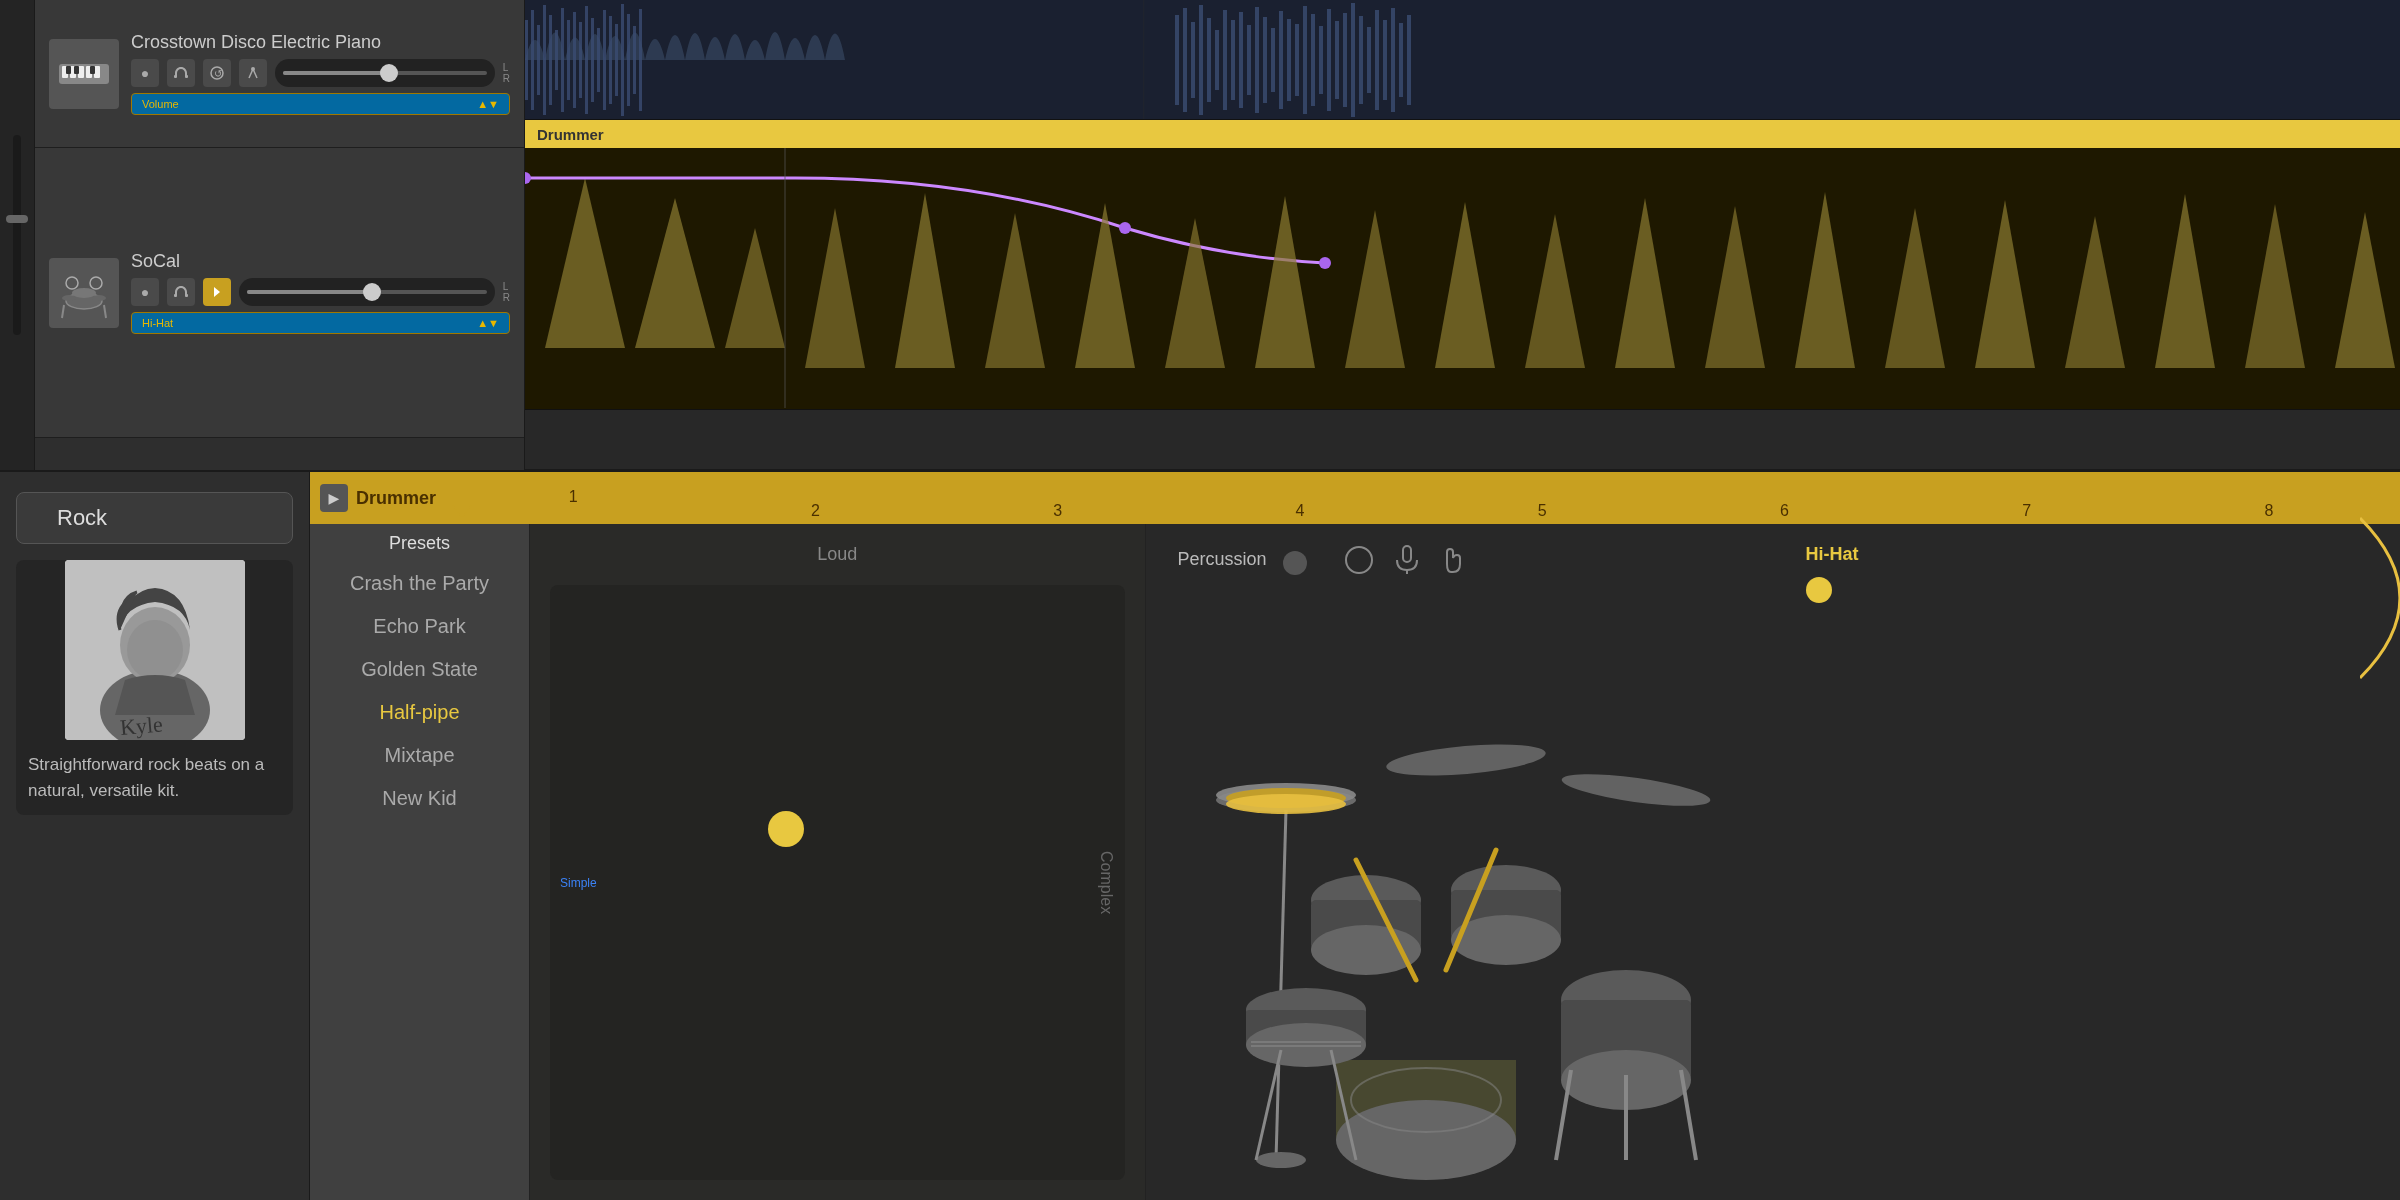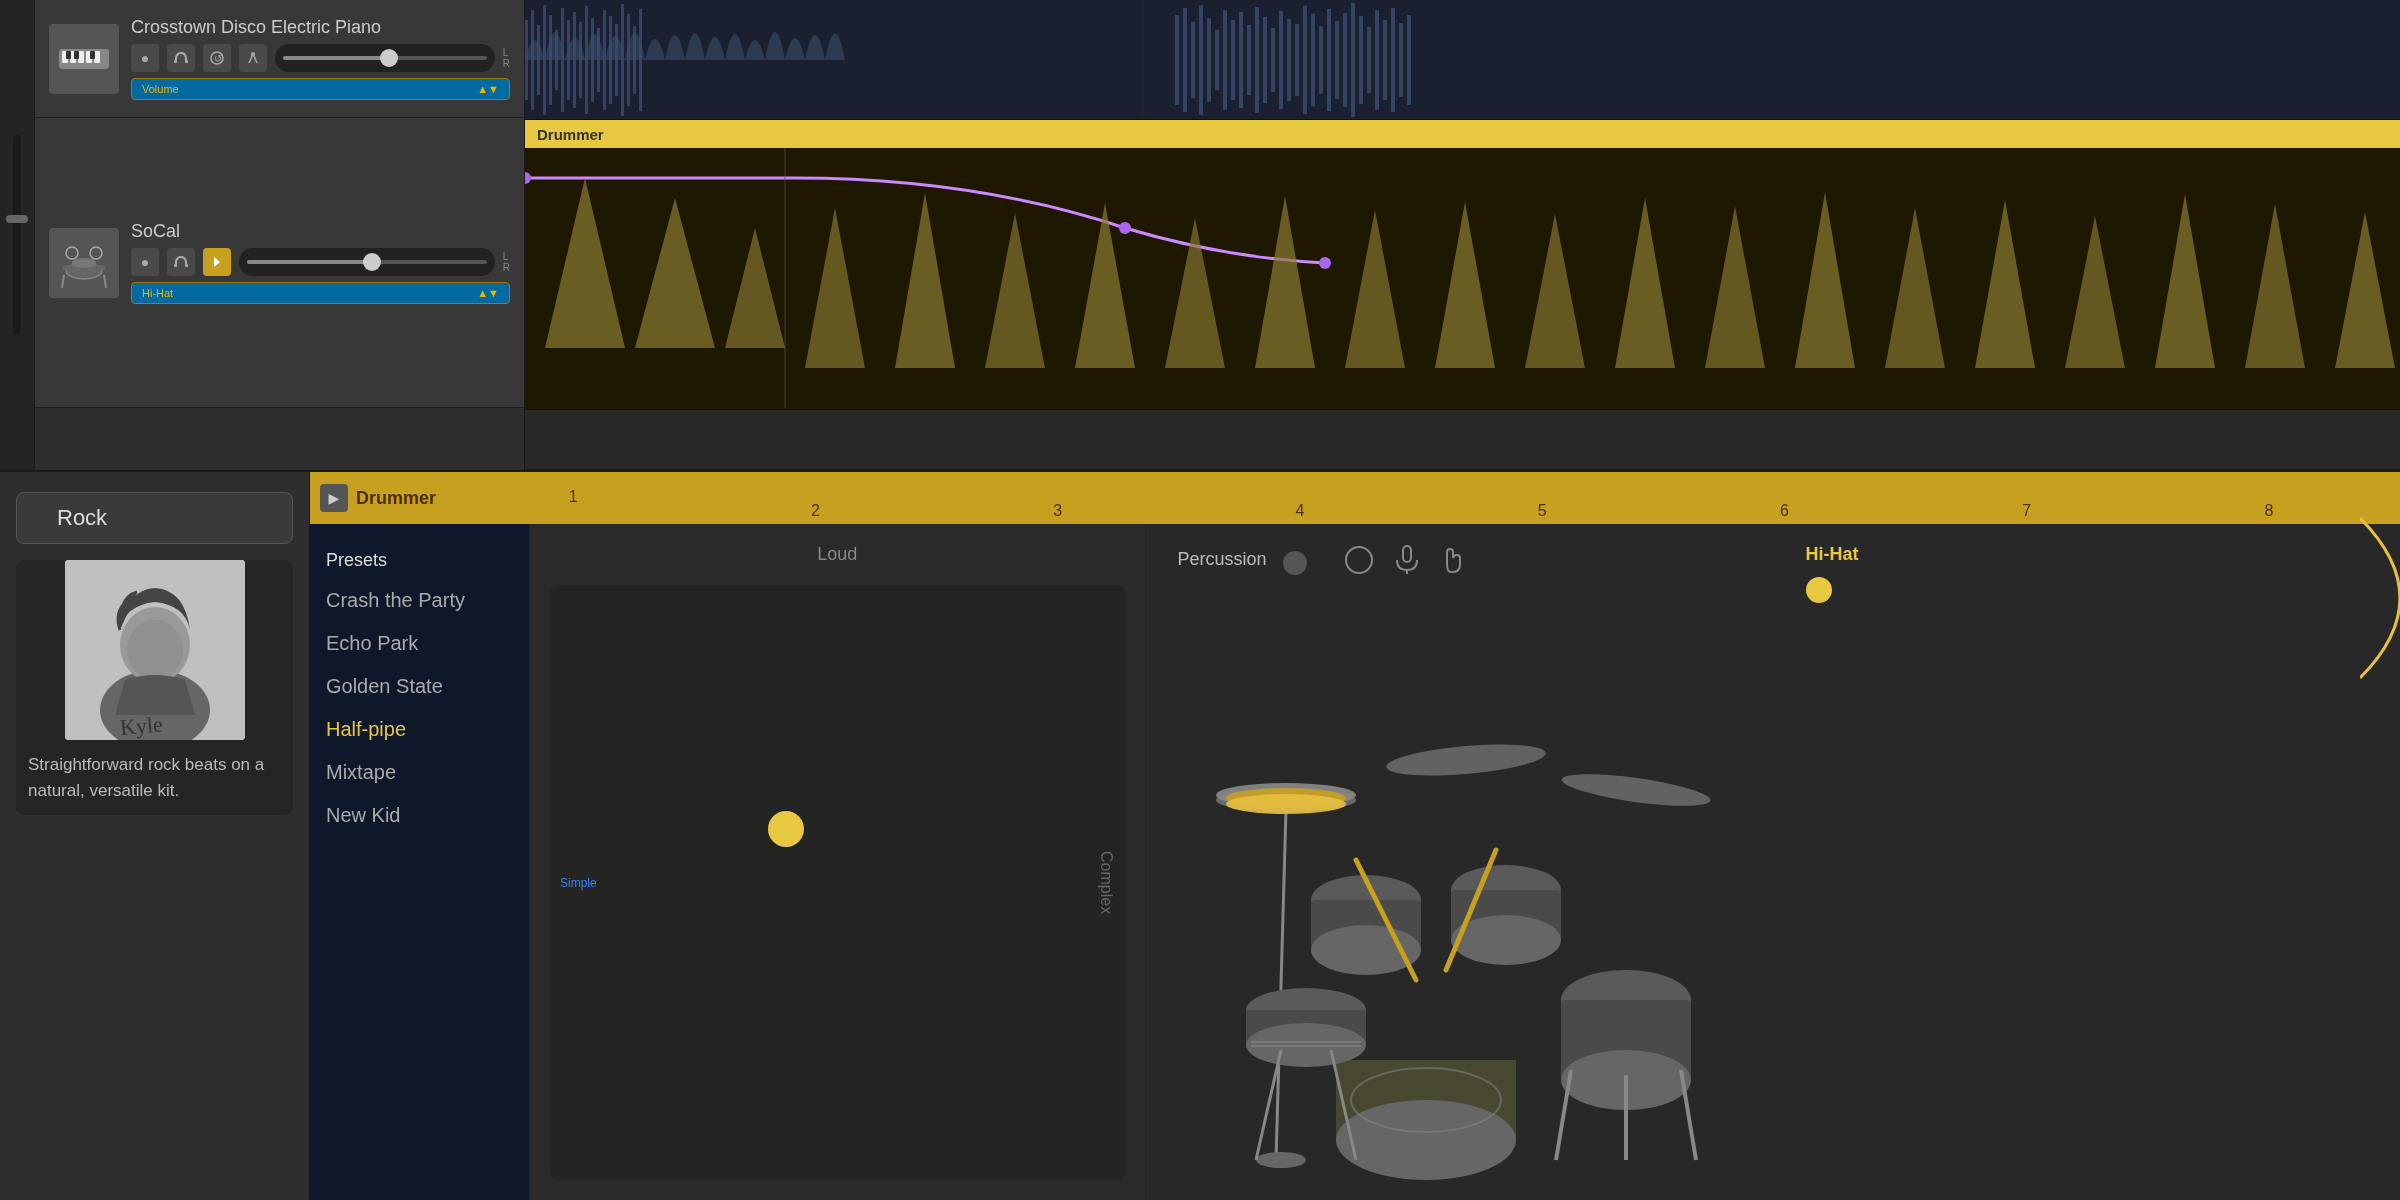--- a/index.html
+++ b/index.html
@@ -30,21 +30,21 @@
     .track-header {
       background: #383838;
       border-bottom: 1px solid #1e1e1e;
       padding: 10px 14px;
       display: flex;
       align-items: center;
       gap: 12px;
     }
 
     .track-header.electric-piano {
-      height: 118px;
+      height: 148px;
     }
 
     .track-header.drummer-track {
       height: 290px;
     }
 
     .track-thumb {
       width: 70px;
       height: 70px;
       background: #555;
@@ -353,23 +353,24 @@
       flex: 1;
       display: flex;
       gap: 0;
       background: #2a2a2a;
     }
 
     
     .presets-panel {
       width: 220px;
       min-width: 220px;
-      background: #0f172a;
+      background: #404040;
       border-right: 1px solid #222;
-      padding-top: 18px;
+      padding-top: 1px;
+      text-align: center;
     }
 
     .presets-header {
       color: #ddd;
       font-size: 18px;
       font-weight: 500;
       padding: 8px 16px;
     }
 
     .preset-item {

